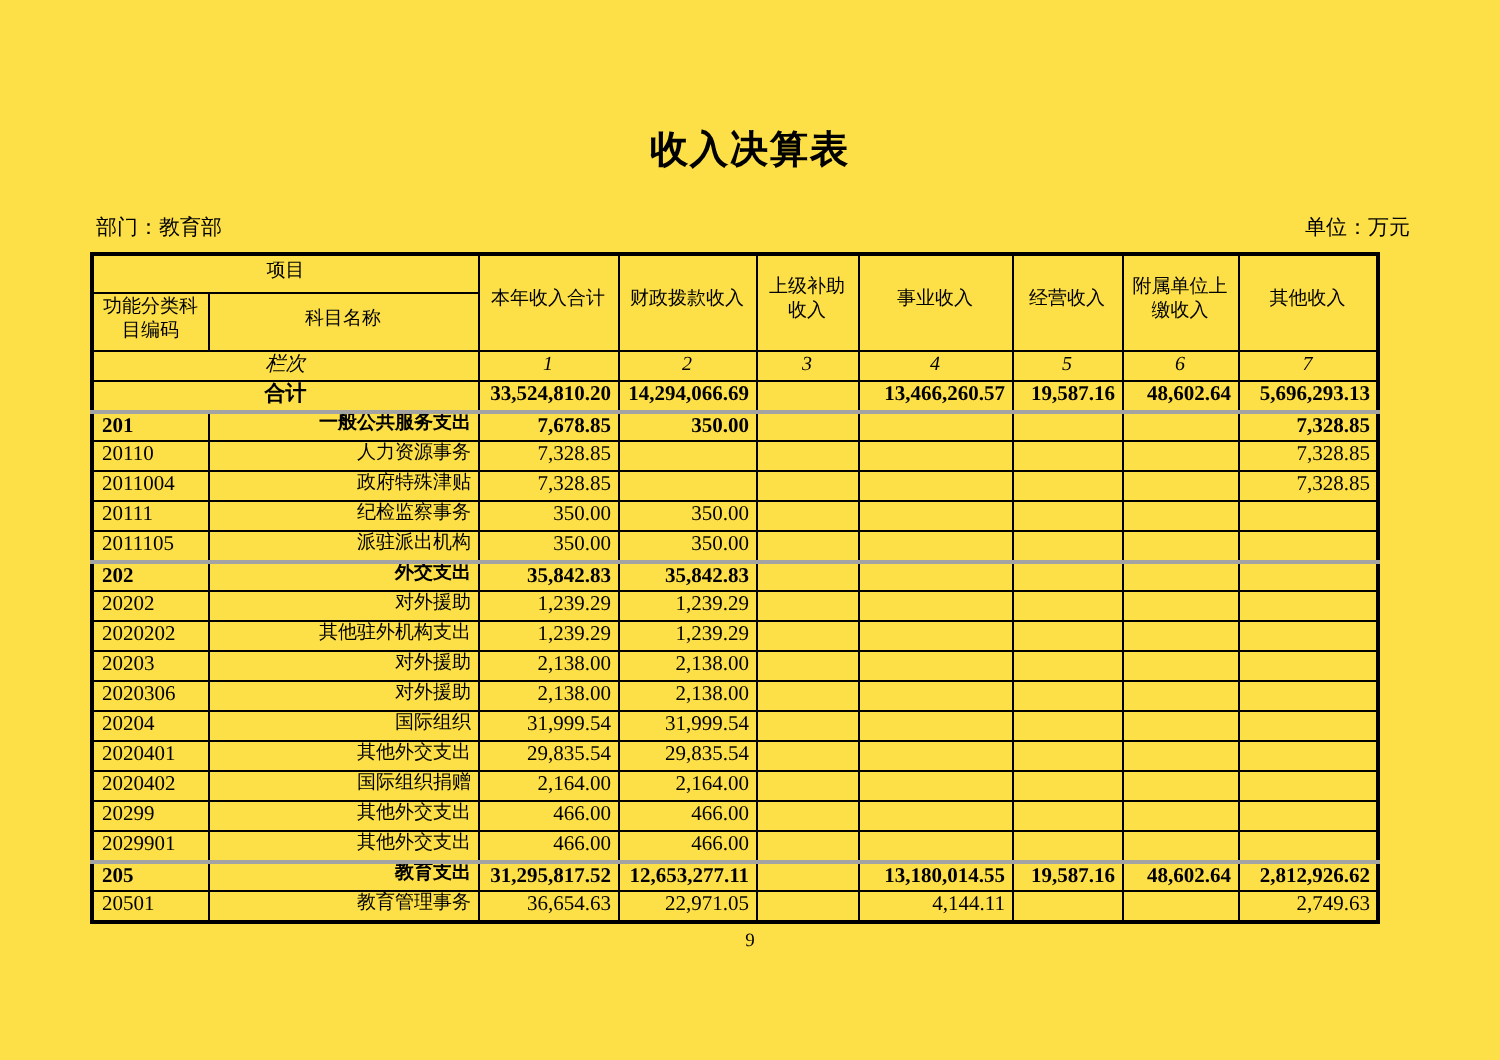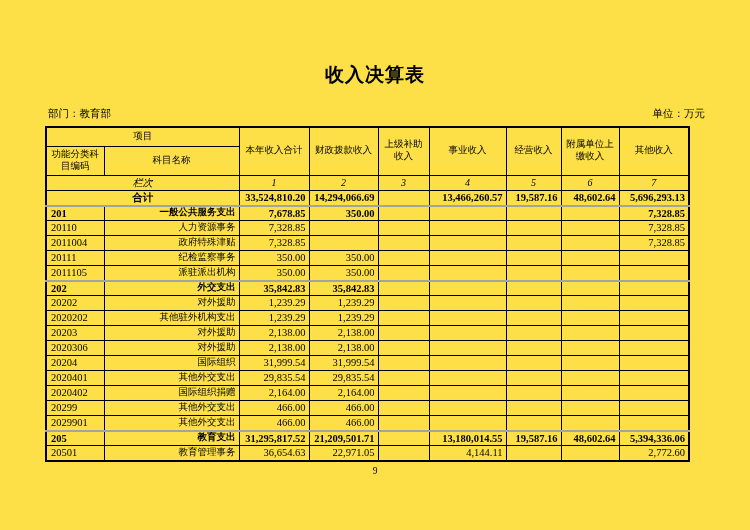--- a/index.html
+++ b/index.html
@@ -319,36 +319,36 @@
           <td class="num"></td>
           <td class="num"></td>
           <td class="num"></td>
           <td class="num"></td>
           <td class="num"></td>
         </tr>
         <tr class="bold section">
           <td class="code">205</td>
           <td class="name">教育支出</td>
           <td class="num">31,295,817.52</td>
-          <td class="num">21,209,501.71</td>
+          <td class="num">12,653,277.11</td>
           <td class="num"></td>
           <td class="num">13,180,014.55</td>
           <td class="num">19,587.16</td>
           <td class="num">48,602.64</td>
-          <td class="num">5,394,336.06</td>
+          <td class="num">2,812,926.62</td>
         </tr>
         <tr>
           <td class="code">20501</td>
           <td class="name">教育管理事务</td>
           <td class="num">36,654.63</td>
           <td class="num">22,971.05</td>
           <td class="num"></td>
           <td class="num">4,144.11</td>
           <td class="num"></td>
           <td class="num"></td>
-          <td class="num">2,772.60</td>
+          <td class="num">2,749.63</td>
         </tr>
       </tbody>
   </table>
 
   <div class="page-number">9</div>
 
 </div>
 
 </body></html>

